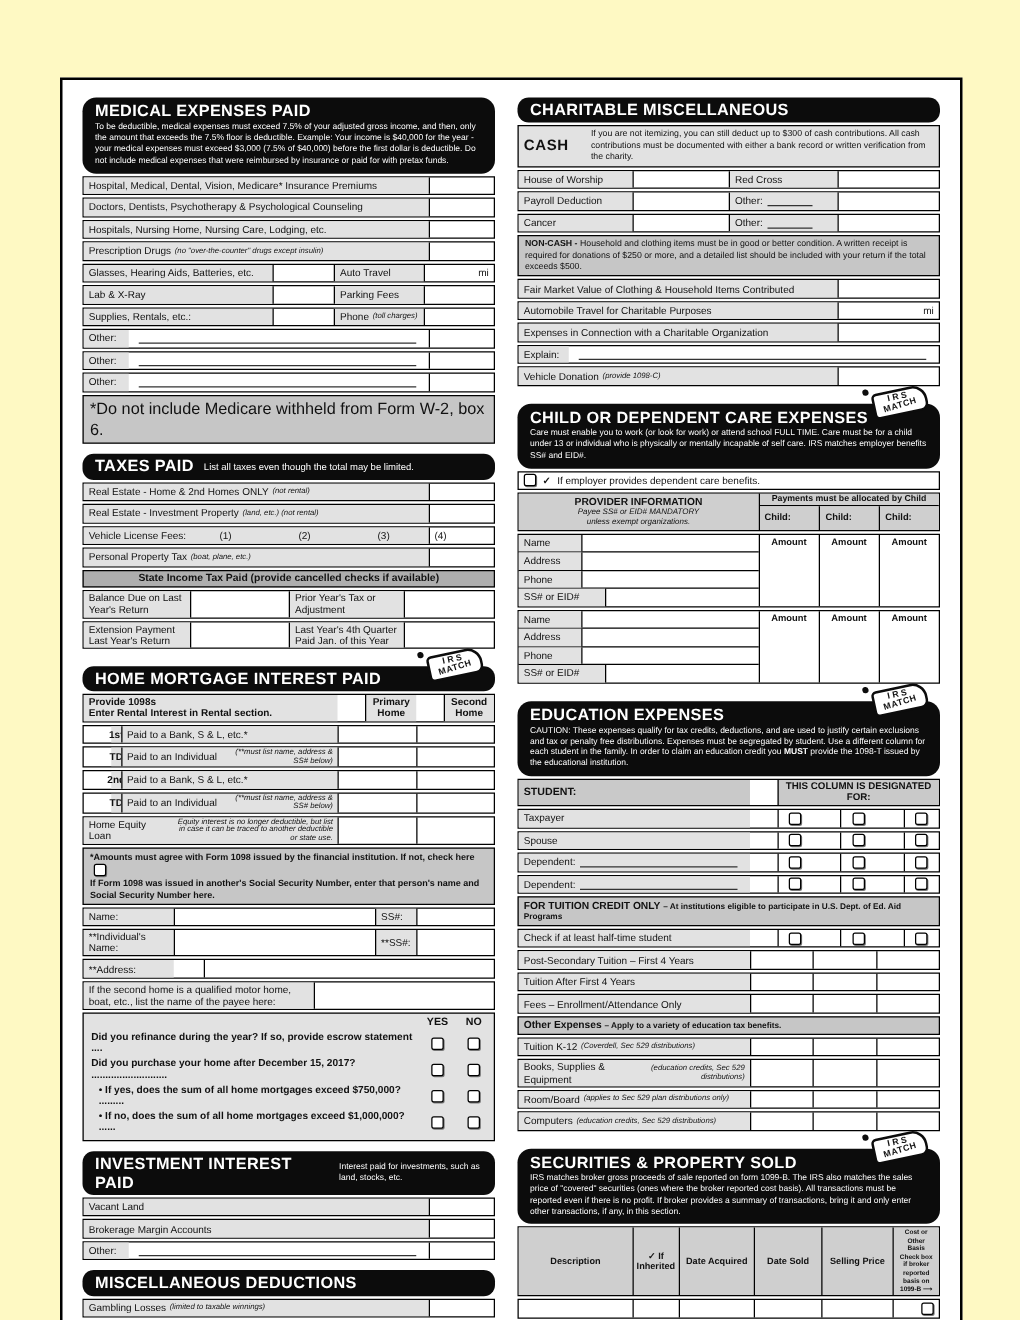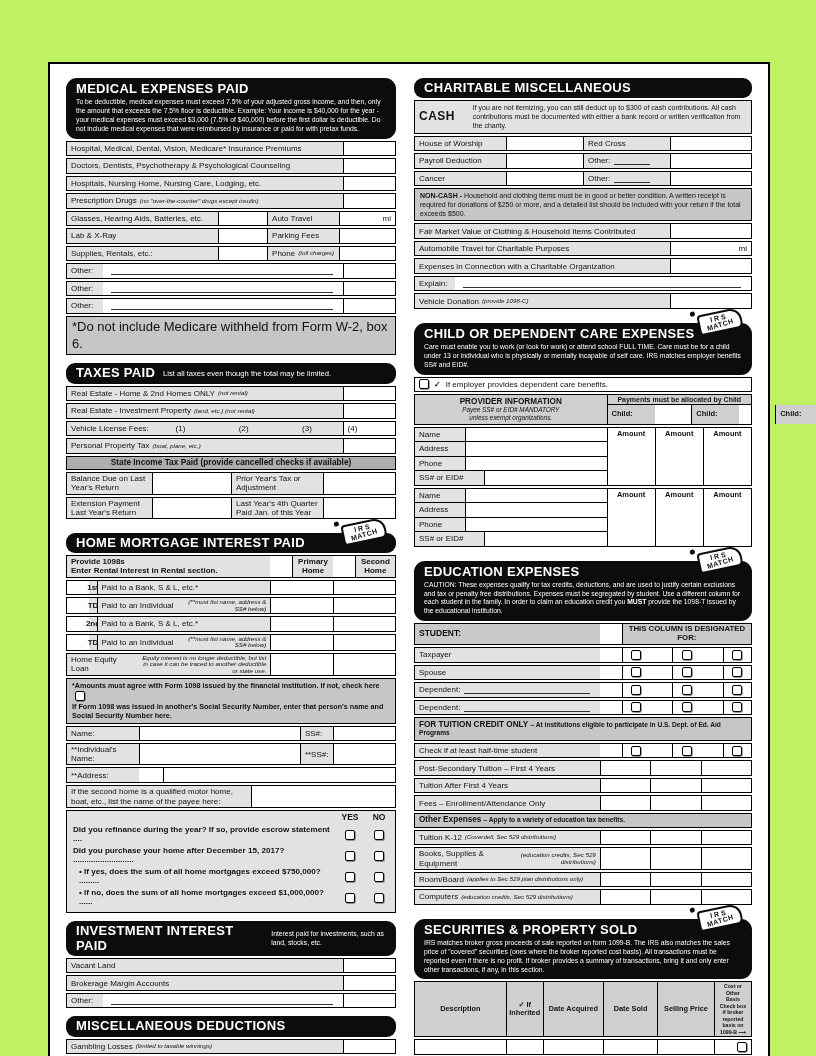--- a/index.html
+++ b/index.html
@@ -1,17 +1,17 @@
 <!DOCTYPE html>
 <html><head>
 <meta charset="utf-8">
 <title></title>
 <style>
   html,body{margin:0;padding:0;background:#ffffff;}
-  .page{width:816px;height:1056px;background:#bef264;position:relative;font-family:"Liberation Sans",sans-serif;color:#111;box-sizing:border-box;padding-left:36px;}
+  .page{width:816px;height:1056px;background:#fef9c3;position:relative;font-family:"Liberation Sans",sans-serif;color:#111;box-sizing:border-box;padding-left:36px;}
   .frame{position:absolute;left:48px;top:62px;width:722px;min-height:930px;border:2px solid #000;box-sizing:border-box;padding:14px 16px 10px;display:flex;gap:18px;background:#fff;}
   .col{display:flex;flex-direction:column;}
   .col-left{width:330px;flex:none;}
   .col-right{flex:1;}
   .section{margin-bottom:8px;position:relative;}
   
   .hd{background:#0c0c0c;color:#fff;border-radius:11px;padding:4px 10px 5px;position:relative;}
   .hd .t{font-weight:bold;font-size:13px;letter-spacing:.3px;line-height:1.1;}
   .hd .sm{font-size:6.8px;line-height:1.3;margin-top:2px;}
   .hd.bar{display:flex;align-items:center;gap:8px;border-radius:9px;padding:3px 10px;}
@@ -63,21 +63,21 @@
   
   .flag{position:absolute;top:-12px;right:10px;transform:rotate(-12deg);background:#fff;border:2px solid #0c0c0c;border-radius:4px 12px 6px 4px;padding:1px 7px 2px 6px;text-align:center;line-height:1;z-index:5;color:#111;}
   .flag .l1{font-size:7px;font-weight:bold;letter-spacing:2px;display:block;}
   .flag .l2{font-size:7px;font-weight:bold;letter-spacing:.5px;display:block;transform:rotate(-5deg);}
   .flag::before{content:"";position:absolute;left:-8px;top:-7px;width:5px;height:5px;background:#0c0c0c;border-radius:50%;}
   
   .cchead-l{background:#cfcfcf;text-align:center;padding:2px;display:flex;flex-direction:column;justify-content:center;}
   .cchead-l .pt{font-weight:bold;font-size:8.2px;}
   .cchead-l .ps{font-style:italic;font-size:6.4px;line-height:1.2;}
   .ccpay{background:#cfcfcf;font-weight:bold;font-size:7px;text-align:center;padding:1px 2px;border-bottom:1px solid #000;}
-  .ccchild{display:grid;grid-template-columns:33.33% 33.33% 33.34%;flex:1;gap:36px;}
+  .ccchild{display:grid;grid-template-columns:33.33% 33.33% 33.34%;flex:1;}
   .ccchild .c{background:#cfcfcf;font-weight:bold;font-size:7.5px;}
   .ccfield{display:grid;border-bottom:1px solid #000;}
   .ccfield:last-child{border-bottom:none;}
   .gccfield{grid-template-columns:26% 74%;}
   .gccfieldw{grid-template-columns:36% 64%;}
   .amt{font-weight:bold;font-size:7.5px;justify-content:center;align-items:flex-start;padding-top:2px;}
   
   .eduhead .c{background:#c9c9c9;font-weight:bold;}
   
   .sechead .c{background:#cfcfcf;font-weight:bold;font-size:7.3px;justify-content:center;text-align:center;min-height:30px;}

